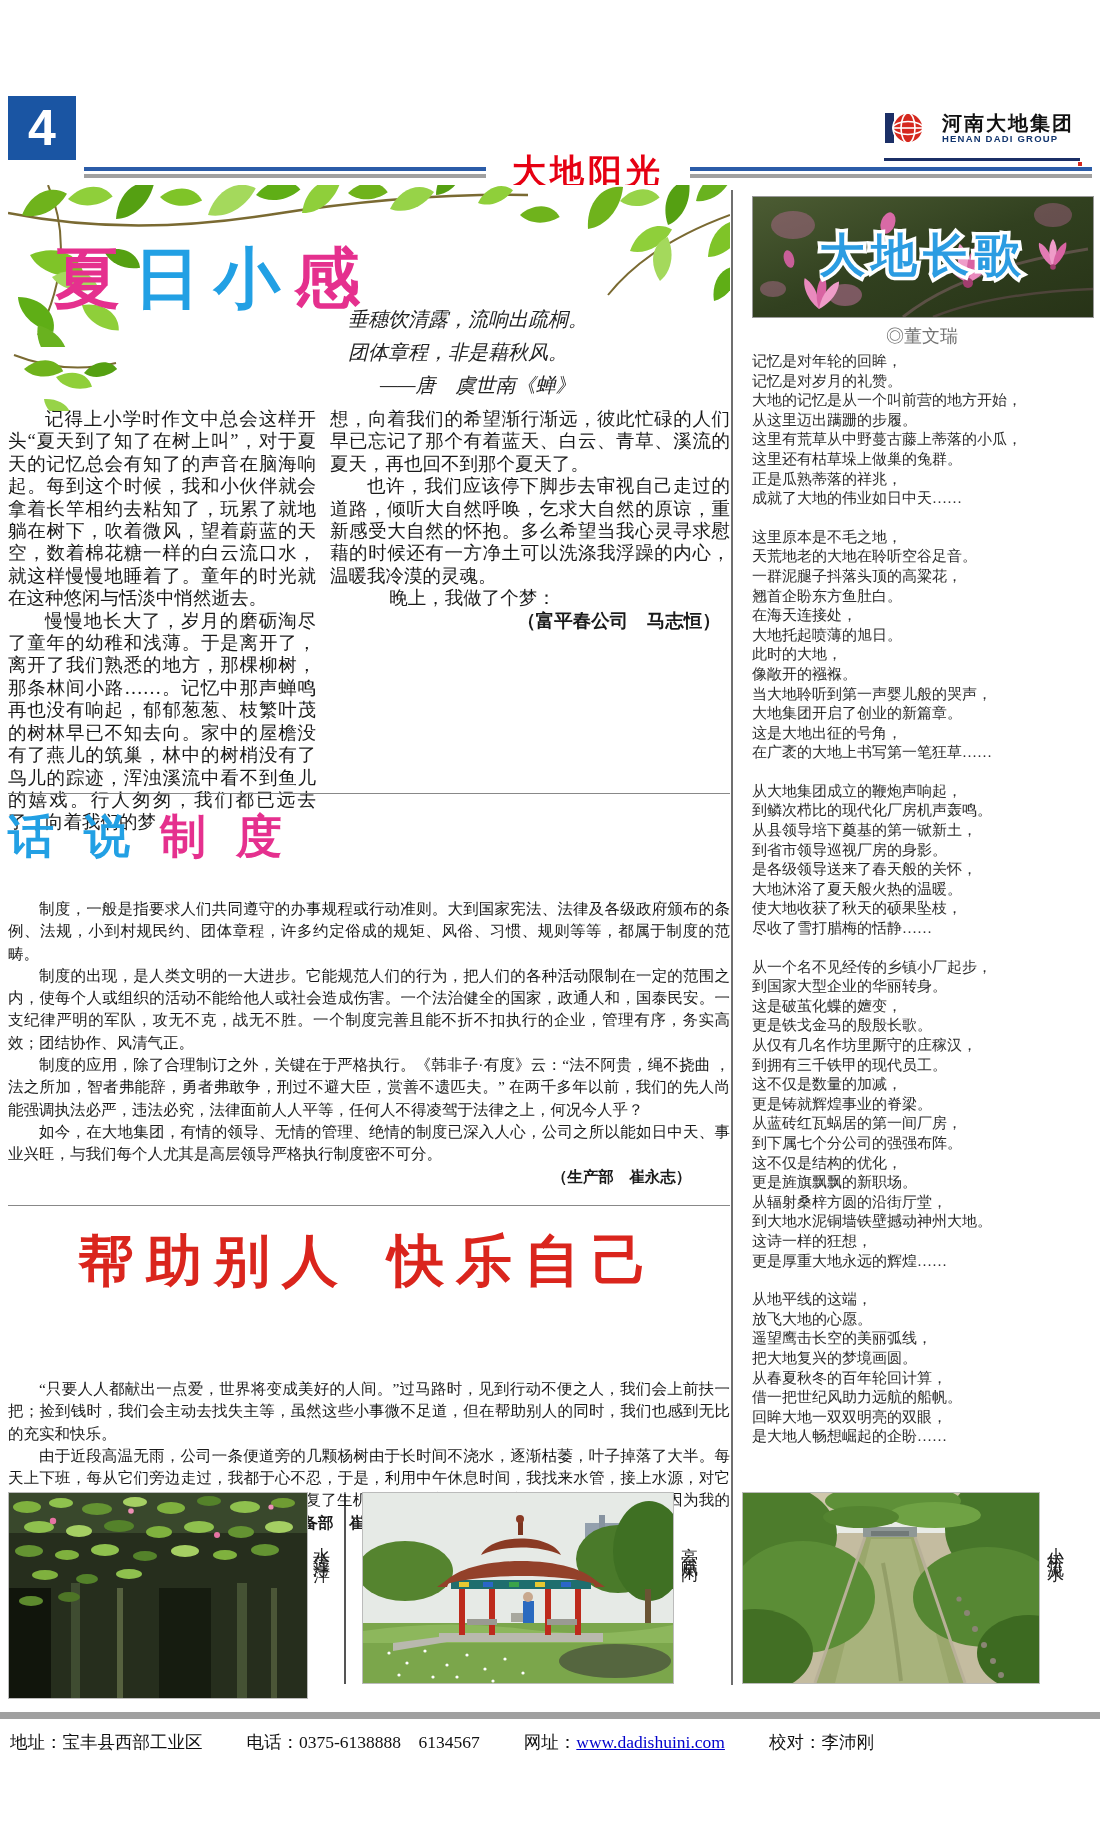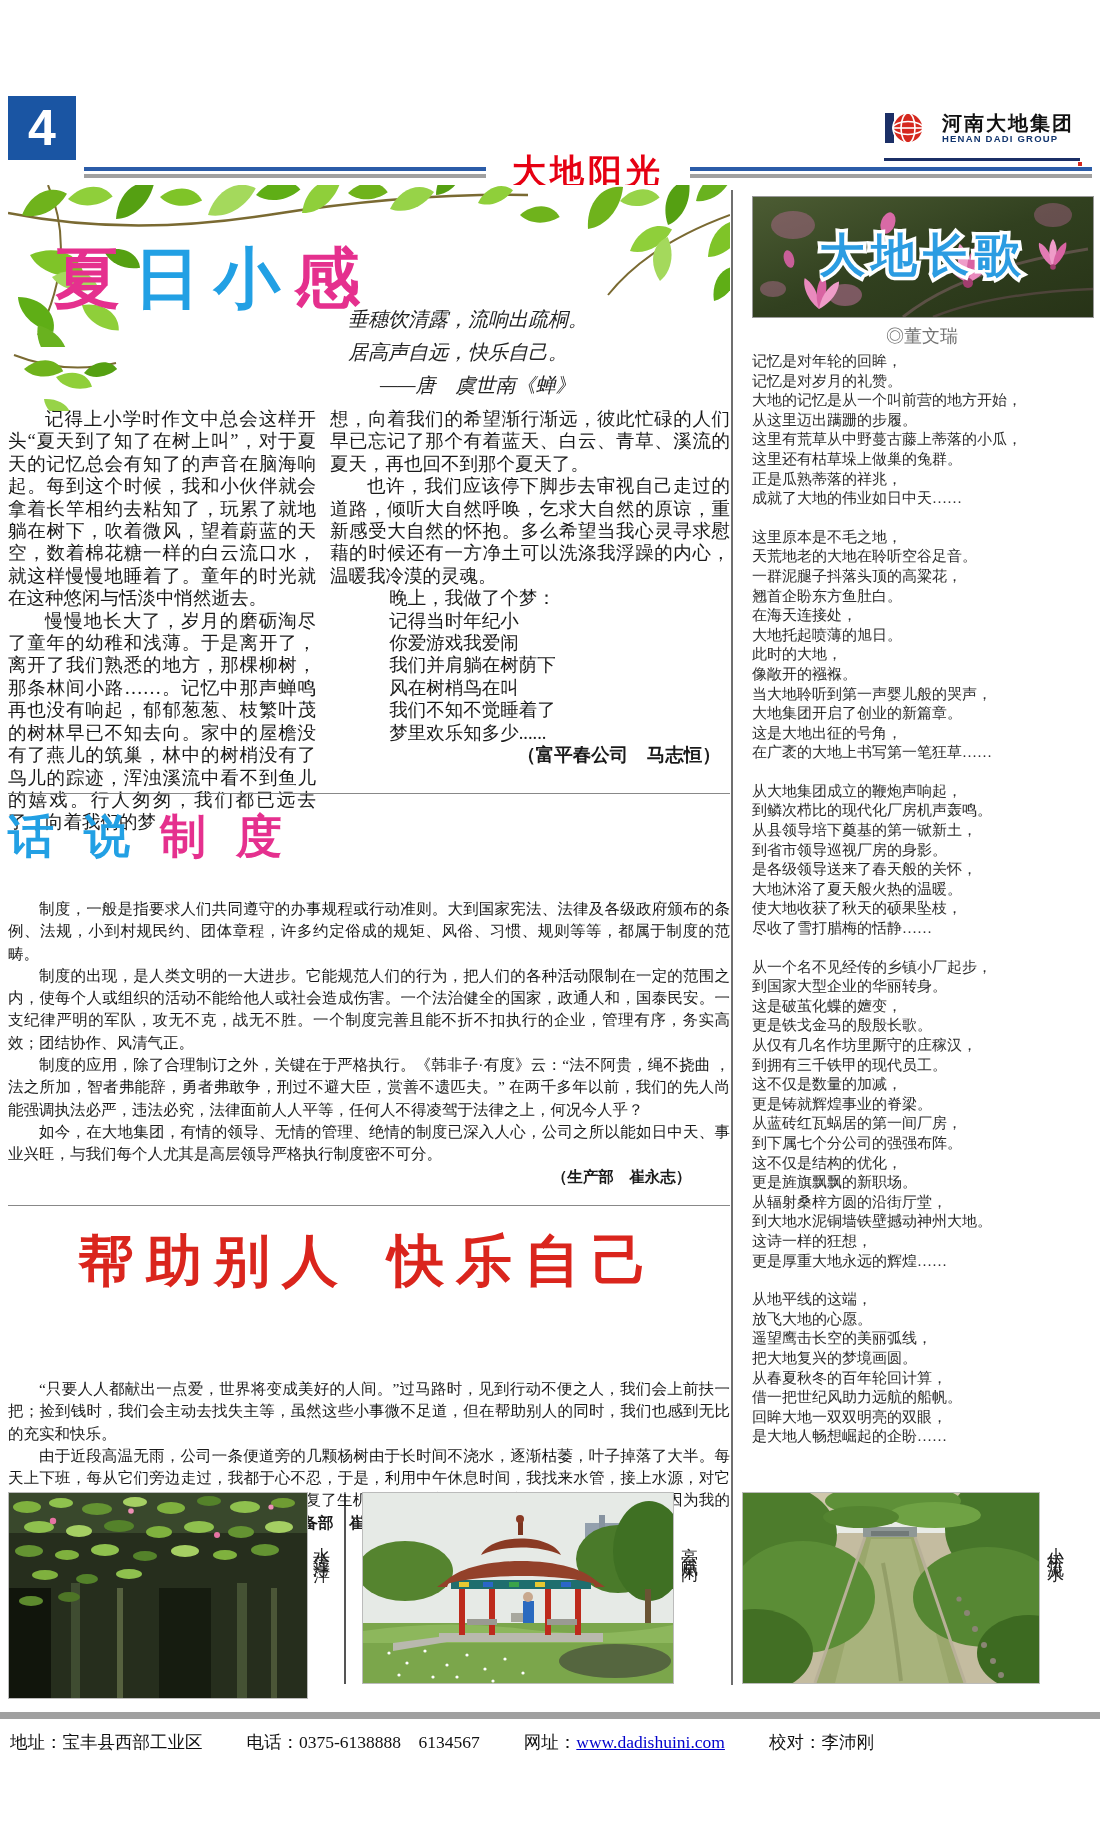--- a/index.html
+++ b/index.html
@@ -158,21 +158,21 @@
     <use href="#lf" transform="translate(688,16) rotate(-20) scale(0.9)" fill="#69b21f"></use>
   </svg>
   <div class="summer-title">
     <span class="tc-pink">夏</span>
     <span class="tc-blue">日</span>
     <span class="tc-blue">小</span>
     <span class="tc-pink">感</span>
   </div>
   <div class="quote">
     <div class="qline">垂穗饮清露，流响出疏桐。</div>
-    <div class="qline">居高声自远，快乐自己。</div>
+    <div class="qline">团体章程，非是藉秋风。</div>
     <div class="qline">——唐　虞世南《蝉》</div>
   </div>
 </div>
 
 <svg class="sprig" width="110" height="64" viewBox="0 0 110 64">
   <defs>
       <path id="lf2" d="M0 0 C 10 -16, 27 -21, 38 -10 C 27 2, 11 6, 0 0 Z"></path>
     </defs>
   <path d="M4 8 Q55 28 106 16" stroke="#7a6a32" stroke-width="2" fill="none"></path>
   <use href="#lf2" transform="translate(14,22) rotate(18)" fill="#6fb31c"></use>
@@ -184,29 +184,20 @@
 <div class="summer-body">
   <div class="sb-col1">
 
   <p>记得上小学时作文中总会这样开头“夏天到了知了在树上叫”，对于夏天的记忆总会有知了的声音在脑海响起。每到这个时候，我和小伙伴就会拿着长竿相约去粘知了，玩累了就地躺在树下，吹着微风，望着蔚蓝的天空，数着棉花糖一样的白云流口水，就这样慢慢地睡着了。童年的时光就在这种悠闲与恬淡中悄然逝去。</p>
       <p>慢慢地长大了，岁月的磨砺淘尽了童年的幼稚和浅薄。于是离开了，离开了我们熟悉的地方，那棵柳树，那条林间小路……。记忆中那声蝉鸣再也没有响起，郁郁葱葱、枝繁叶茂的树林早已不知去向。家中的屋檐没有了燕儿的筑巢，林中的树梢没有了鸟儿的踪迹，浑浊溪流中看不到鱼儿的嬉戏。行人匆匆，我们都已远去了，向着我们的梦</p>
     </div>
   <div class="sb-col2">
     <p class="noindent">想，向着我们的希望渐行渐远，彼此忙碌的人们早已忘记了那个有着蓝天、白云、青草、溪流的夏天，再也回不到那个夏天了。</p>
     <p>也许，我们应该停下脚步去审视自己走过的道路，倾听大自然呼唤，乞求大自然的原谅，重新感受大自然的怀抱。多么希望当我心灵寻求慰藉的时候还有一方净土可以洗涤我浮躁的内心，温暖我冷漠的灵魂。</p>
     <div class="dream">晚上，我做了个梦：</div>
-    <div>
-
-    <div class="dream">记得当时年纪小</div>
-        <div class="dream">你爱游戏我爱闹</div>
-        <div class="dream">我们并肩躺在树荫下</div>
-        <div class="dream">风在树梢鸟在叫</div>
-        <div class="dream">我们不知不觉睡着了</div>
-        <div class="dream">梦里欢乐知多少......</div>
-      </div>
     <div class="sig-line">（富平春公司　马志恒）</div>
   </div>
 </div>
 
 <div class="hrule" style="top:793px;"></div>
 
 <div class="sys-title">
   <span class="tc-blue">话</span><span class="tc-blue">说</span><span class="tc-pink">制</span><span class="tc-pink">度</span>
 </div>
 

